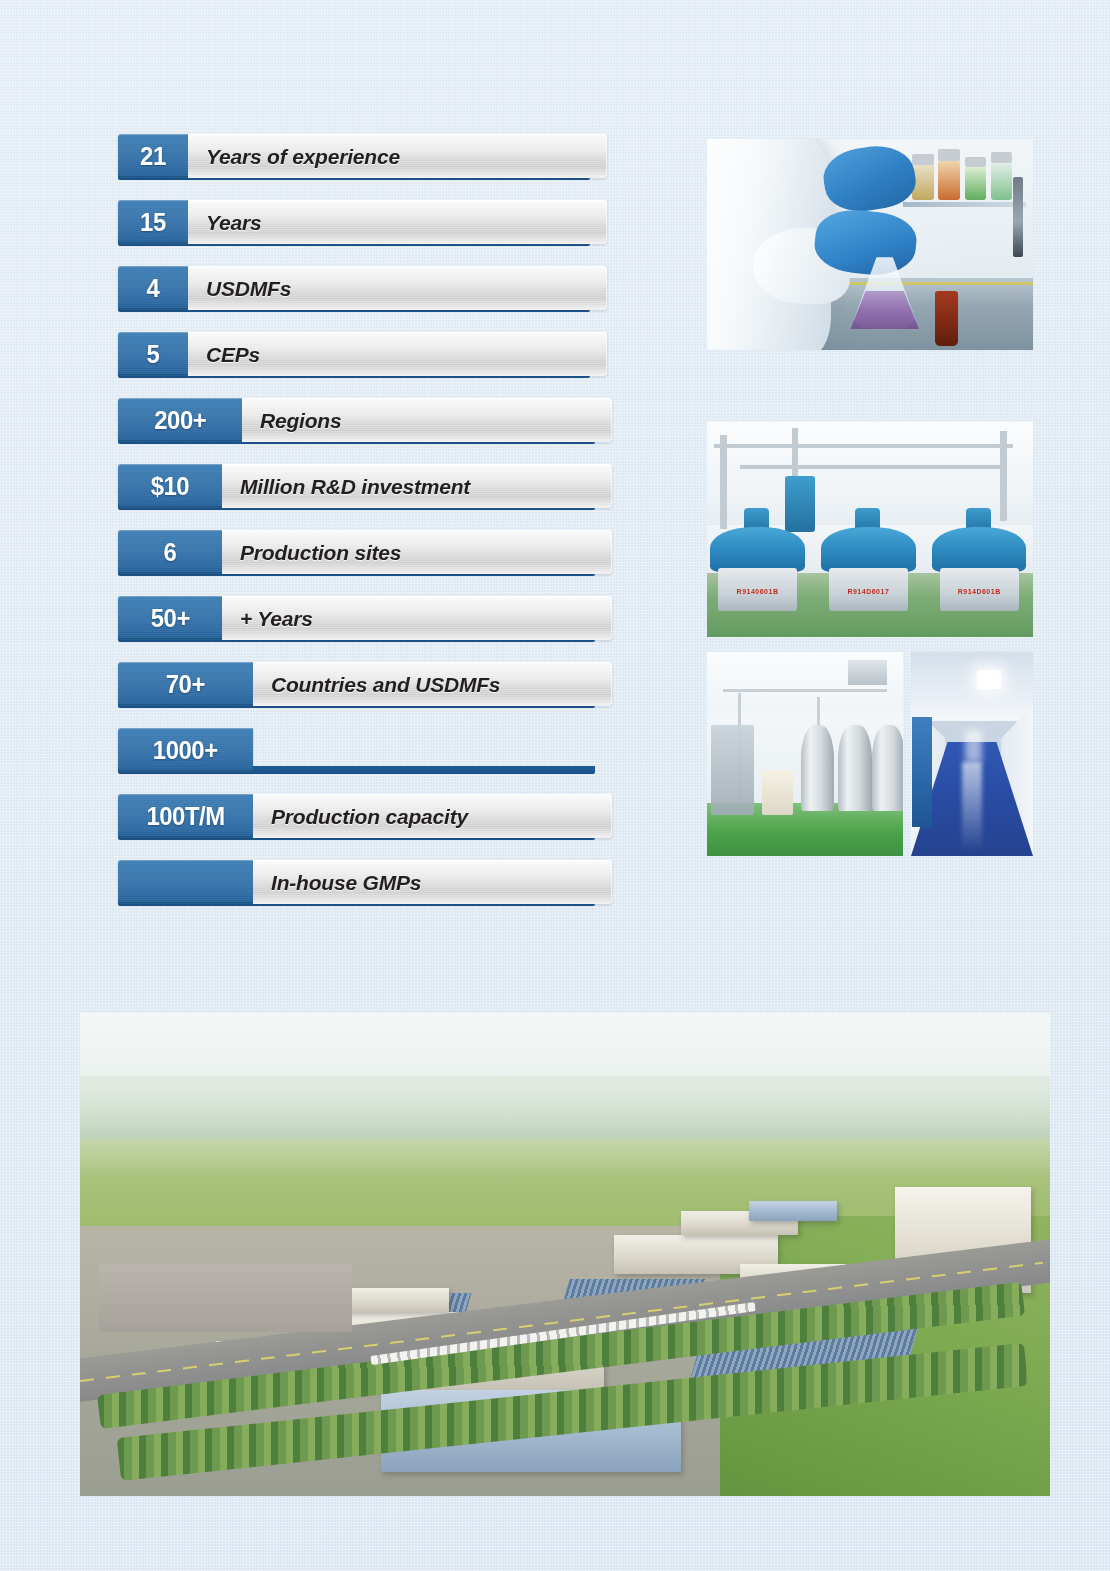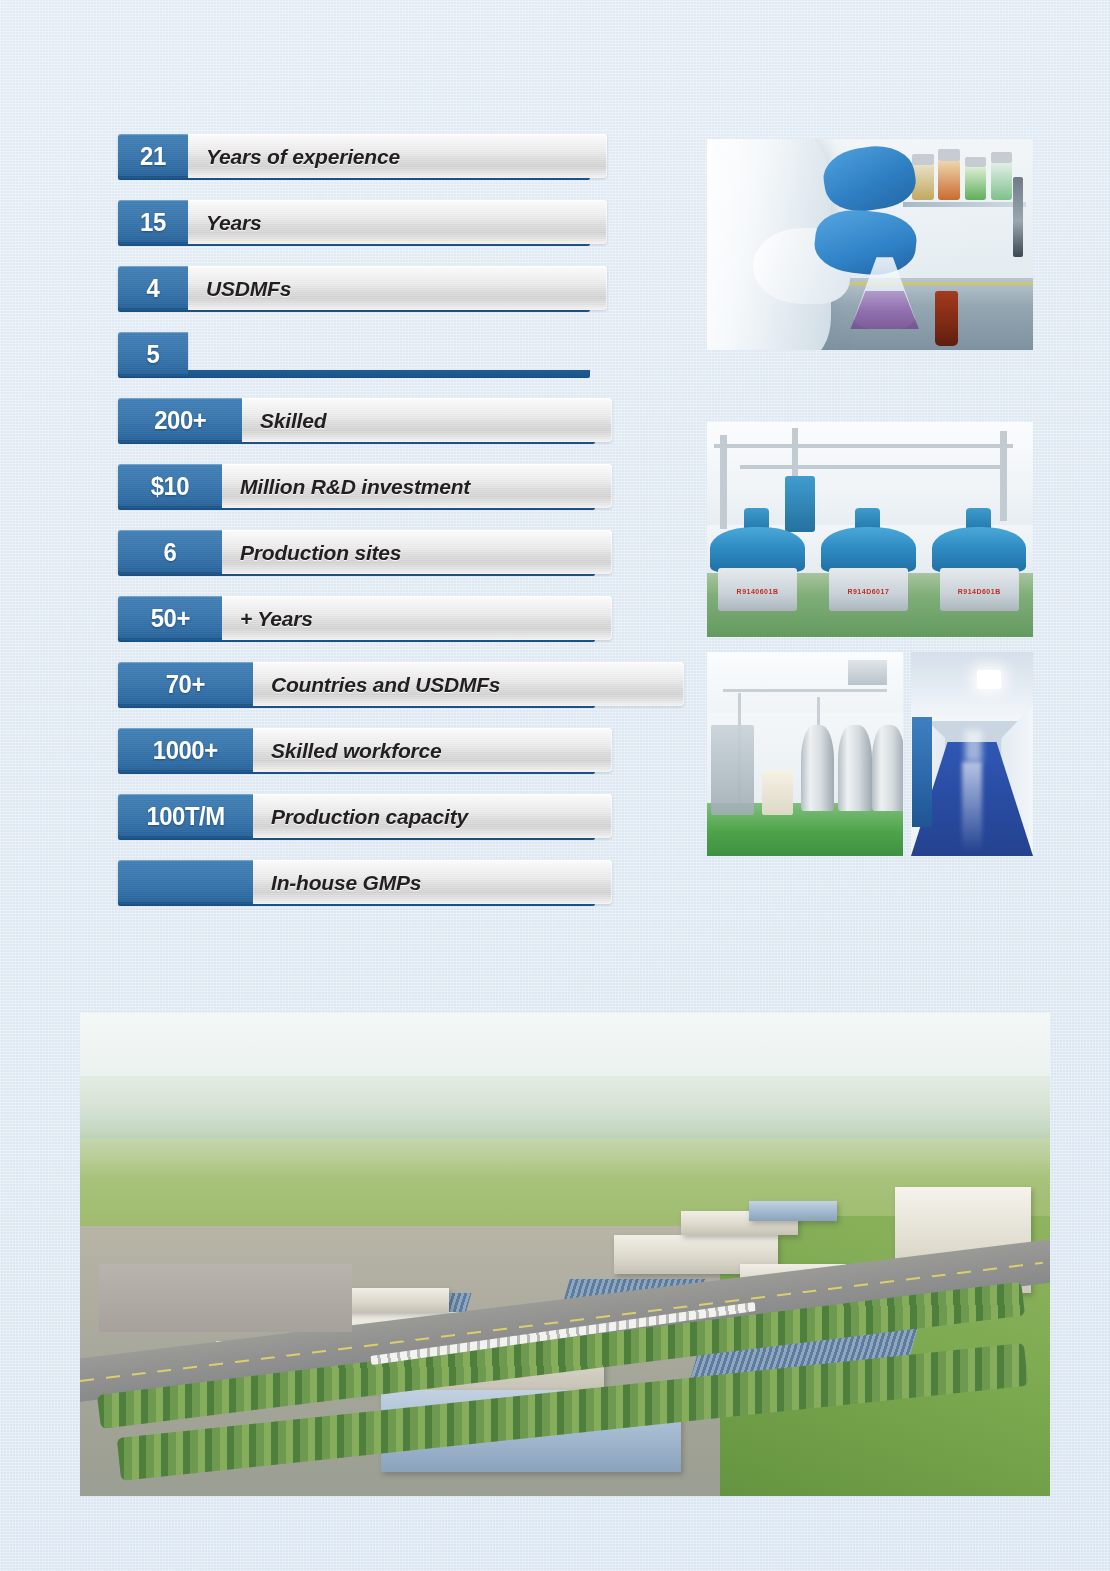--- a/index.html
+++ b/index.html
@@ -436,33 +436,36 @@
           <span class="label-text">USDMFs</span>
         </div>
       </div>
     </div>
     <div class="stat-row">
       <div class="bar-shadow" style="width:472px"></div>
       <div class="bar-body" style="width:489px">
         <div class="num-block" style="width:70px">
           <span class="num-text">5</span>
         </div>
+        <div class="label-bar">
+          <span class="label-text">CEPs</span>
+        </div>
       </div>
     </div>
   </div>
 
   <div class="stat-group">
     <div class="stat-row">
       <div class="bar-shadow" style="width:477px"></div>
       <div class="bar-body" style="width:494px">
         <div class="num-block" style="width:124px">
           <span class="num-text">200+</span>
         </div>
         <div class="label-bar">
-          <span class="label-text">Skilled</span>
+          <span class="label-text">Regions</span>
         </div>
       </div>
     </div>
     <div class="stat-row">
       <div class="bar-shadow" style="width:477px"></div>
       <div class="bar-body" style="width:494px">
         <div class="num-block" style="width:104px">
           <span class="num-text">$10</span>
         </div>
         <div class="label-bar">
@@ -490,37 +493,34 @@
         <div class="label-bar">
           <span class="label-text">+ Years</span>
         </div>
       </div>
     </div>
   </div>
 
   <div class="stat-group">
     <div class="stat-row">
       <div class="bar-shadow" style="width:477px"></div>
-      <div class="bar-body" style="width:566px">
+      <div class="bar-body" style="width:494px">
         <div class="num-block" style="width:135px">
           <span class="num-text">70+</span>
         </div>
         <div class="label-bar">
           <span class="label-text">Countries and USDMFs</span>
         </div>
       </div>
     </div>
     <div class="stat-row">
       <div class="bar-shadow" style="width:477px"></div>
       <div class="bar-body" style="width:494px">
         <div class="num-block" style="width:135px">
           <span class="num-text">1000+</span>
-        </div>
-        <div class="label-bar">
-          <span class="label-text">Skilled workforce</span>
         </div>
       </div>
     </div>
     <div class="stat-row">
       <div class="bar-shadow" style="width:477px"></div>
       <div class="bar-body" style="width:494px">
         <div class="num-block" style="width:135px">
           <span class="num-text">100T/M</span>
         </div>
         <div class="label-bar">

